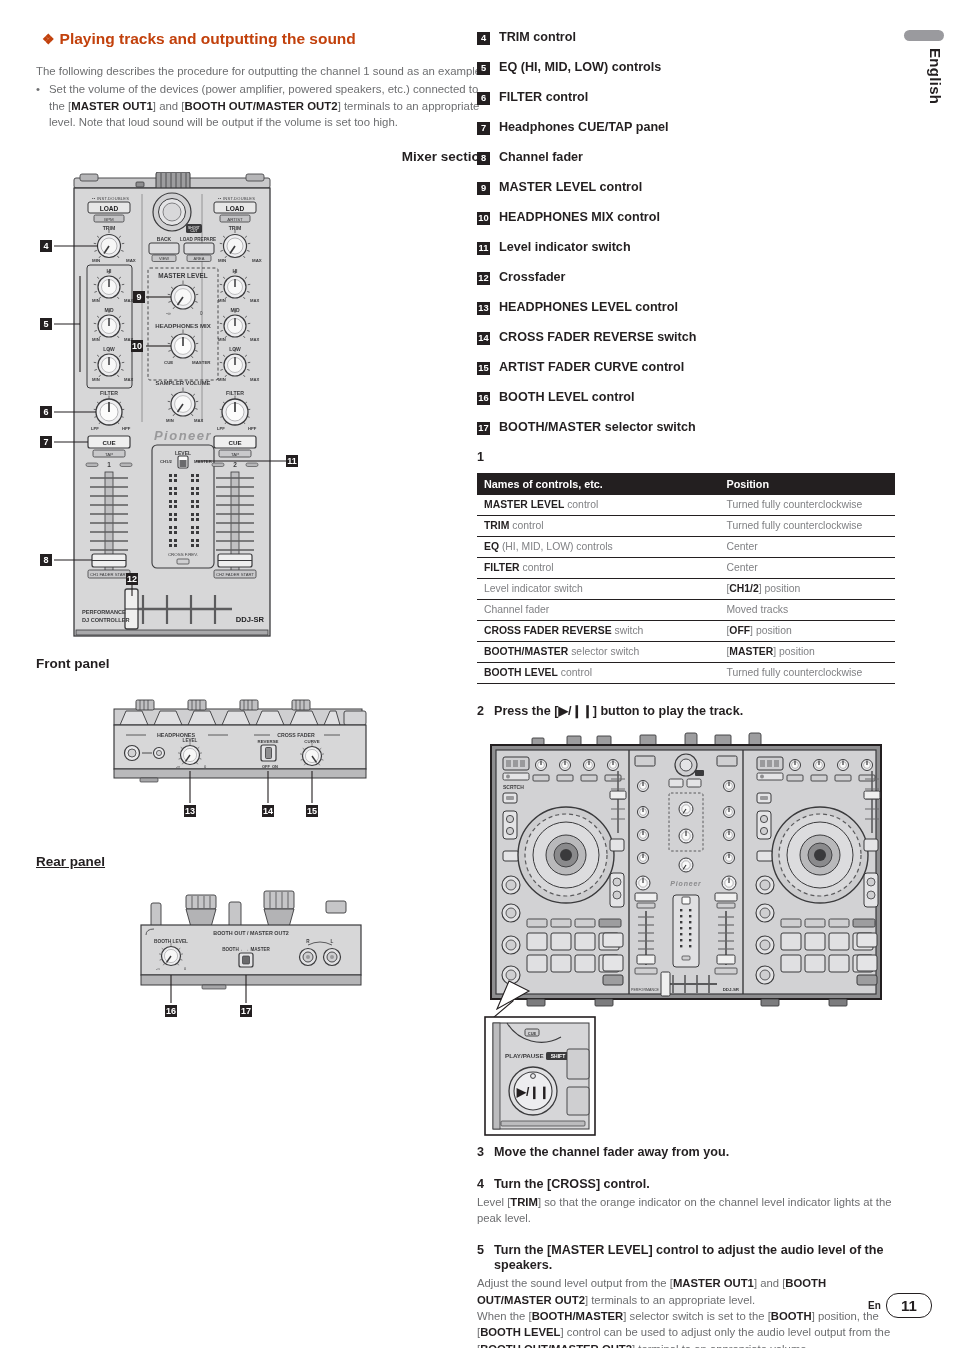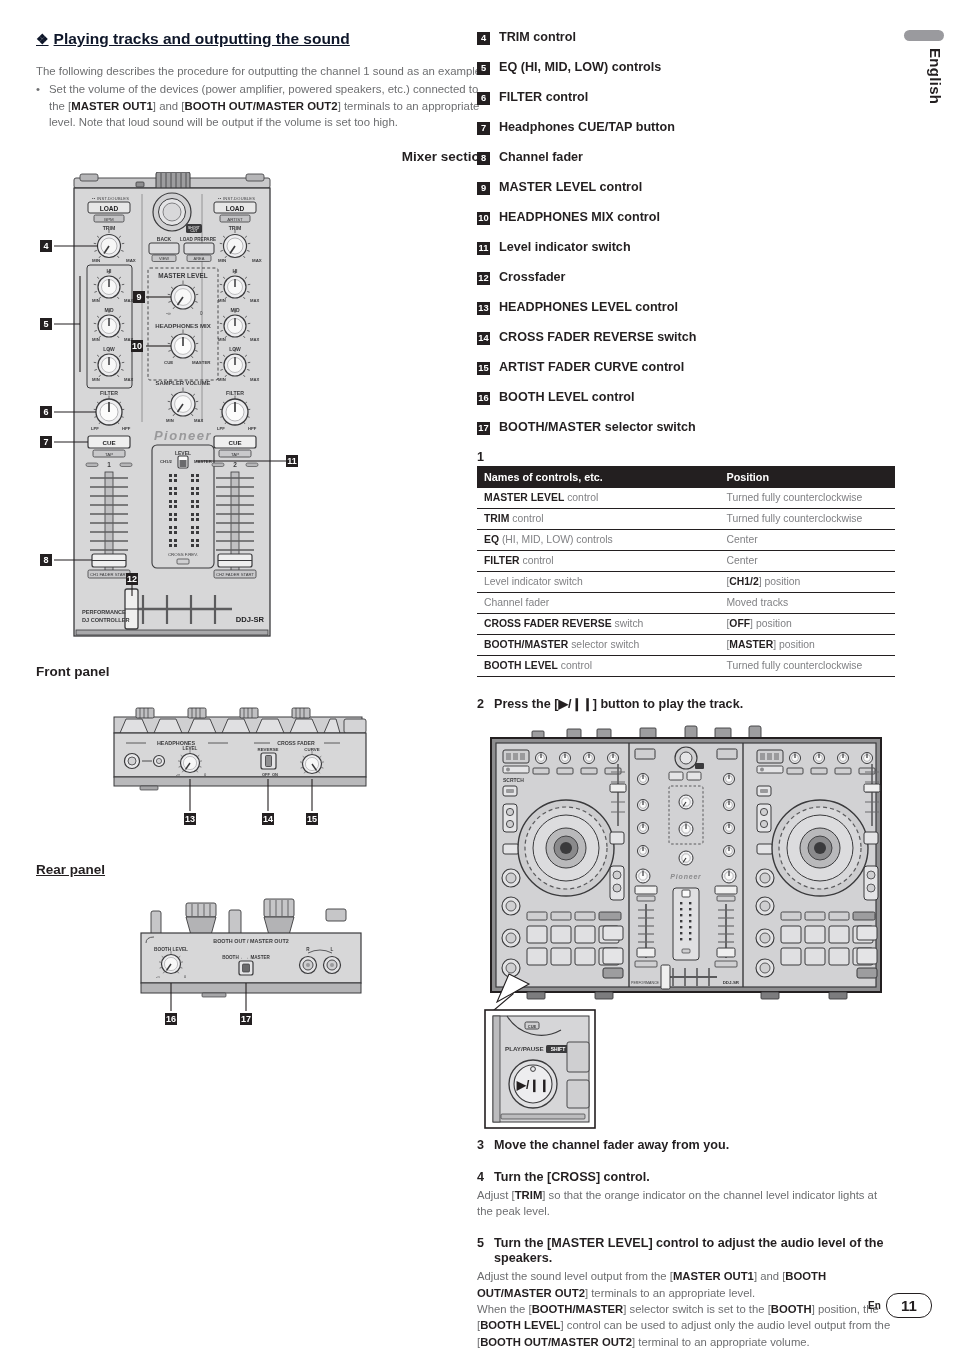--- a/index.html
+++ b/index.html
@@ -29,22 +29,22 @@
     letter-spacing:0.3px;
     text-align:left;
   }
 
   
   .col-left  { position:absolute; left:36px;  top:30px; width:452px; }
   .col-right { position:absolute; left:477px; top:30px; width:418px; }
 
   
   h1.sec {
-    font-size:15.5px; font-weight:bold; color:#0f172a;
-    margin:0 0 14px 0; line-height:1.2;text-decoration:underline;
+    font-size:15.5px; font-weight:bold; color:#c2410c;
+    margin:0 0 14px 6px; line-height:1.2;
   }
   h1.sec .dia { font-size:14px; margin-right:5px; }
   h2.sub {
     font-size:13.5px; font-weight:bold; color:#231f20;
     margin:0 0 8px 0;
   }
   p.body {
     font-size:11.4px; line-height:1.45; margin:0 0 2px 0; color:#6d6e70;
   }
   b { color:#231f20; font-weight:bold; }
@@ -77,21 +77,21 @@
   .step { margin-top:16px; }
   .step-head {
     display:flex; gap:10px;
     font-size:12.6px; font-weight:bold; color:#231f20; line-height:1.25;
   }
   .step-head .n { flex:0 0 auto; }
   .step-body { font-size:11.3px; line-height:1.45; color:#6d6e70; margin-top:1px; }
 
   
   table.pos {
-    width:100%; border-collapse:collapse; 
+    width:100%; border-collapse:collapse; margin-top:7px;
     font-size:10.4px;
   }
   table.pos thead th {
     background:#231f20; color:#ffffff; font-weight:bold;
     text-align:left; padding:5px 7px; font-size:10.8px;
   }
   table.pos tbody td {
     border-bottom:1px solid #231f20;
     padding:4.5px 7px; color:#808184; vertical-align:top;
   }
@@ -505,21 +505,21 @@
       <div class="chip" style="left:4px;  top:146px;">5</div>
       <div class="chip" style="left:4px;  top:234px;">6</div>
       <div class="chip" style="left:4px;  top:264px;">7</div>
       <div class="chip" style="left:4px;  top:382px;">8</div>
       <div class="chip" style="left:97px; top:119px;">9</div>
       <div class="chip" style="left:95px; top:168px;">10</div>
       <div class="chip" style="left:250px;top:283px;">11</div>
       <div class="chip" style="left:90px; top:401px;">12</div>
     </div>
 
-    <h2 class="sub" style="margin-top:20px;">Front panel</h2>
+    <h2 class="sub" style="margin-top:12px;">Front panel</h2>
 
     <div class="fig" style="height:165px;">
       <svg width="452" height="165" viewBox="0 0 452 165" xmlns="http://www.w3.org/2000/svg">
 
         <g>
           <rect x="78" y="30" width="248" height="16" fill="#cfcfd1" stroke="#3a3a3c" stroke-width="1"></rect>
           <g fill="#c0c0c2" stroke="#3a3a3c" stroke-width="0.9">
             <rect x="100" y="21" width="18" height="10" rx="1.5"></rect>
             <rect x="152" y="21" width="18" height="10" rx="1.5"></rect>
             <rect x="204" y="21" width="18" height="10" rx="1.5"></rect>
@@ -685,21 +685,21 @@
       <li>
           <span class="numbox">5</span>
           <span class="lbl">EQ (HI, MID, LOW) controls</span>
         </li>
       <li>
           <span class="numbox">6</span>
           <span class="lbl">FILTER control</span>
         </li>
       <li>
           <span class="numbox">7</span>
-          <span class="lbl">Headphones CUE/TAP button</span>
+          <span class="lbl">Headphones CUE/TAP panel</span>
         </li>
       <li>
           <span class="numbox">8</span>
           <span class="lbl">Channel fader</span>
         </li>
       <li>
           <span class="numbox">9</span>
           <span class="lbl">MASTER LEVEL control</span>
         </li>
       <li>
@@ -1176,21 +1176,21 @@
         <span class="n">3</span>
         <span>Move the channel fader away from you.</span>
       </div>
     </div>
 
     <div class="step">
       <div class="step-head">
         <span class="n">4</span>
         <span>Turn the [CROSS] control.</span>
       </div>
-      <div class="step-body"><span>Adjust [</span><b>TRIM</b><span>] so that the orange indicator on the channel level indicator lights at the peak level.</span></div>
+      <div class="step-body"><span>Level [</span><b>TRIM</b><span>] so that the orange indicator on the channel level indicator lights at the peak level.</span></div>
     </div>
 
     <div class="step">
       <div class="step-head">
         <span class="n">5</span>
         <span>Turn the [MASTER LEVEL] control to adjust the audio level of the speakers.</span>
       </div>
       <div class="step-body"><span>Adjust the sound level output from the [</span><b>MASTER OUT1</b><span>] and [</span><b>BOOTH OUT/MASTER OUT2</b><span>] terminals to an appropriate level.</span><br><span>When the [</span><b>BOOTH/MASTER</b><span>] selector switch is set to the [</span><b>BOOTH</b><span>] position, the [</span><b>BOOTH LEVEL</b><span>] control can be used to adjust only the audio level output from the [</span><b>BOOTH OUT/MASTER OUT2</b><span>] terminal to an appropriate volume.</span></div>
     </div>
 

